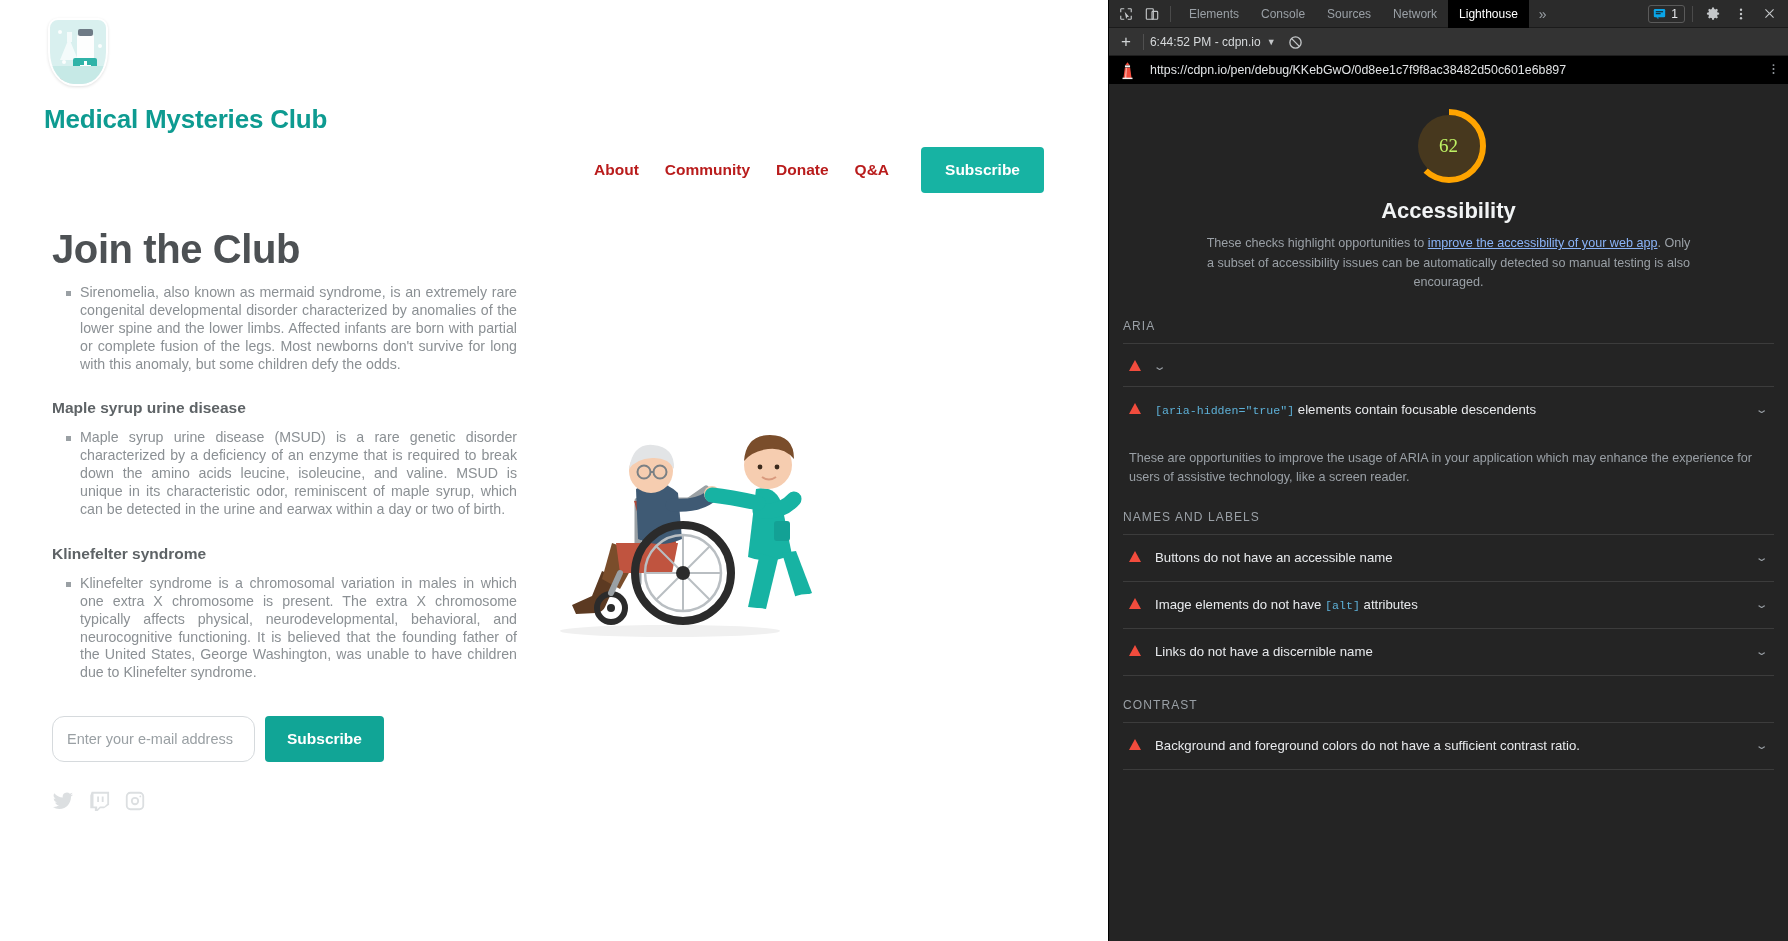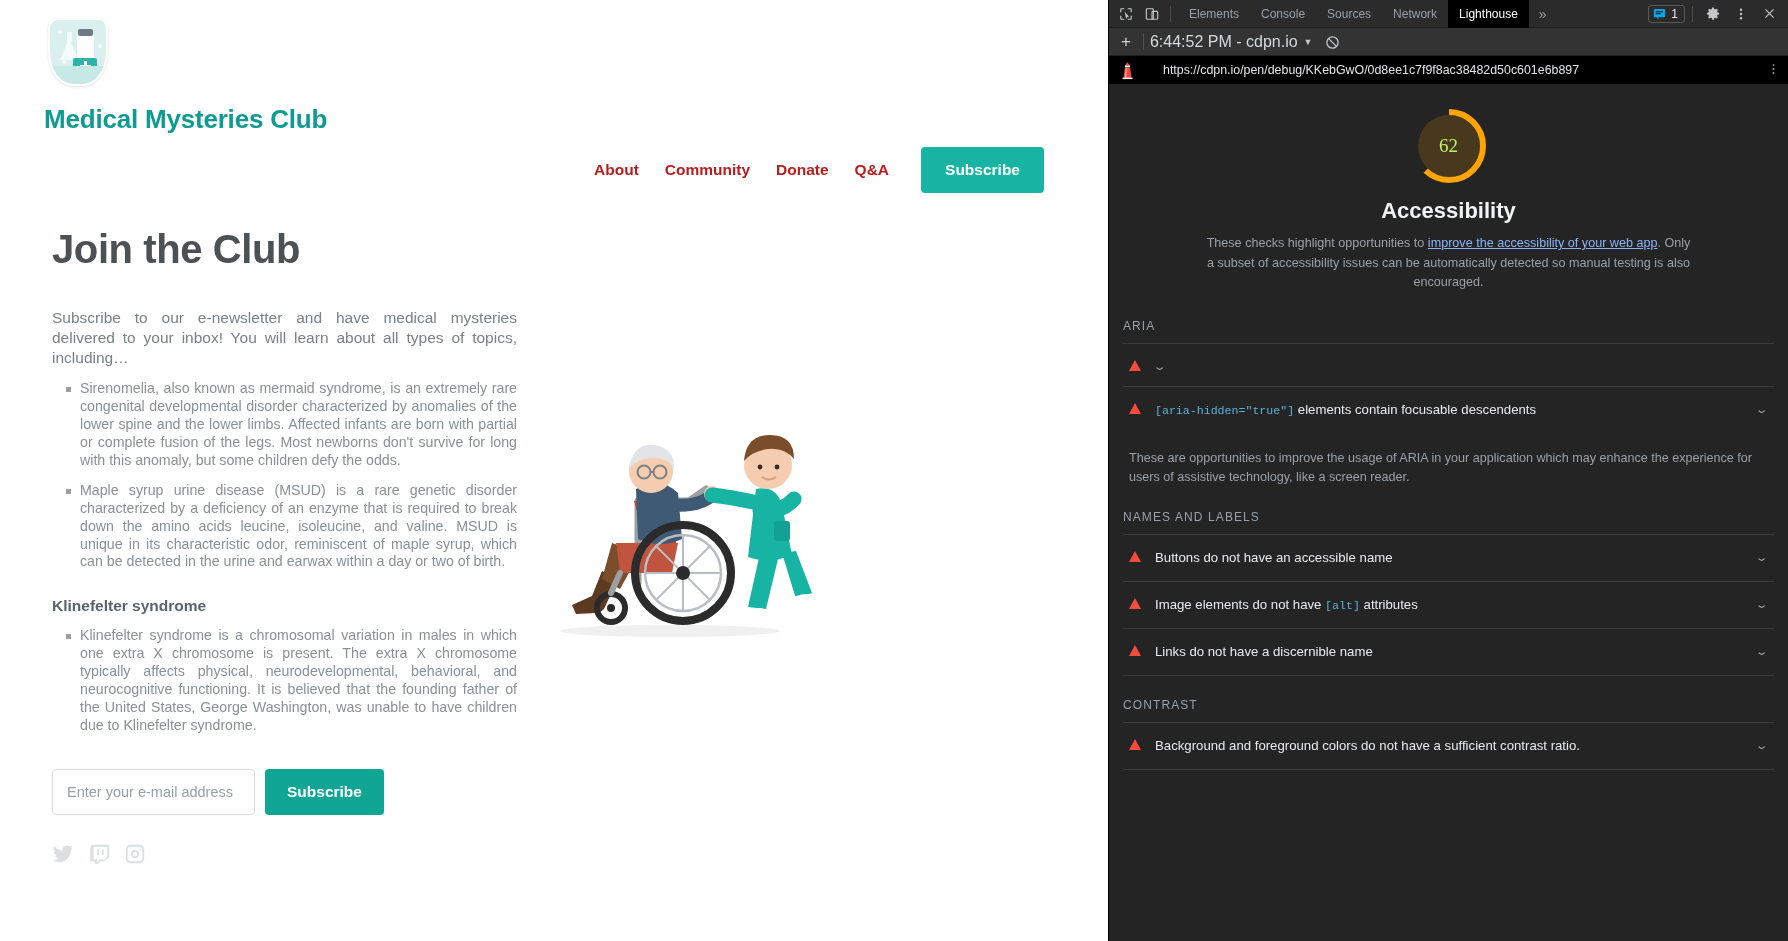--- a/index.html
+++ b/index.html
@@ -104,21 +104,21 @@
     font-size: 14.2px; color: #8b9094; line-height: 1.26;
     text-align: justify; position: relative; padding-left: 14px;
   }
   ul.bullets li:before {
     content: ""; position: absolute; left: 0; top: 7px;
     width: 5px; height: 5px; background: #9aa0a4;
   }
   .form-row { display: flex; align-items: stretch; gap: 10px; margin: 34px 0 0 0; }
   .email-input {
     width: 203px; height: 46px;
-    border: 1px solid #d6dadd; border-radius: 4px;
+    border: 1px solid #d6dadd; border-radius: 12px;
     padding: 18px 14px; font-size: 14.5px; color: #8b9094;
     font-family: "Liberation Sans", sans-serif; background: #fff;
   }
   .email-input::placeholder { color: #9aa0a4; }
   .subscribe-form-btn {
     background: #11a596; color: #fff; border: none; border-radius: 4px;
     font-size: 15.5px; font-weight: bold; padding: 0 22px; cursor: pointer;
     font-family: "Liberation Sans", sans-serif;
   }
   .socials { display: flex; gap: 14px; margin: 28px 0 0 0; }
@@ -161,27 +161,27 @@
     padding: 1px 6px 1px 4px; cursor: pointer;
   }
   .issues-count { color: #e8eaed; font-size: 12px; }
 
   .dt-subbar {
     height: 28px; background: #333333; display: flex; align-items: center;
     border-bottom: 1px solid #1e1e1e; flex: 0 0 auto; padding-left: 6px; gap: 6px;
   }
   .plus-btn { color: #cfd2d4; font-size: 17px; cursor: pointer; padding: 0 6px; line-height: 1; }
   .vbar { width: 1px; height: 16px; background: #505050; }
-  .run-label { color: #d6d9db; font-size: 16px; cursor: pointer; }
+  .run-label { color: #d6d9db; font-size: 12px; cursor: pointer; }
   .caret { color: #c4c7c9; font-size: 9px; }
   .no-sign { width: 14px; height: 14px; cursor: pointer; }
 
   .dt-urlbar {
     height: 28px; background: #000000; display: flex; align-items: center;
-    padding: 0 8px 0 10px; gap: 27px; flex: 0 0 auto;
+    padding: 0 8px 0 10px; gap: 14px; flex: 0 0 auto;
   }
   .dt-url { color: #e2e4e6; font-size: 12.4px; white-space: nowrap; overflow: hidden; }
   .kebab { margin-left: auto; color: #9aa0a6; cursor: pointer; line-height: .8; font-size: 13px; letter-spacing:0; }
 
   .report {
     flex: 1 1 auto; overflow: hidden; background: #242424;
     padding: 0;
   }
   .gauge-wrap { text-align: center; padding: 22px 0 0 0; }
   .gauge { position: relative; width: 80px; height: 80px; margin: 0 auto; }
@@ -266,26 +266,26 @@
         <a class="nav-link" href="#">Community</a>
         <a class="nav-link" href="#">Donate</a>
         <a class="nav-link" href="#">Q&amp;A</a>
         <button class="subscribe-nav-btn">Subscribe</button>
       </nav>
     </div>
 
     <div class="content">
       <div class="col-text">
         <h1 class="page-title">Join the Club</h1>
-        <p class="intro">Subscribe to our e-newsletter and have medical mysteries delivered to your inbox! You will learn about all types of topics, including…</p>
 
         <ul class="bullets">
           <li>Sirenomelia, also known as mermaid syndrome, is an extremely rare congenital developmental disorder characterized by anomalies of the lower spine and the lower limbs. Affected infants are born with partial or complete fusion of the legs. Most newborns don't survive for long with this anomaly, but some children defy the odds.</li>
         </ul>
 
+        <h3 class="h3">Maple syrup urine disease</h3>
         <ul class="bullets">
           <li>Maple syrup urine disease (MSUD) is a rare genetic disorder characterized by a deficiency of an enzyme that is required to break down the amino acids leucine, isoleucine, and valine. MSUD is unique in its characteristic odor, reminiscent of maple syrup, which can be detected in the urine and earwax within a day or two of birth.</li>
         </ul>
 
         <h3 class="h3">Klinefelter syndrome</h3>
         <ul class="bullets">
           <li>Klinefelter syndrome is a chromosomal variation in males in which one extra X chromosome is present. The extra X chromosome typically affects physical, neurodevelopmental, behavioral, and neurocognitive functioning. It is believed that the founding father of the United States, George Washington, was unable to have children due to Klinefelter syndrome.</li>
         </ul>
 
         <div class="form-row">

